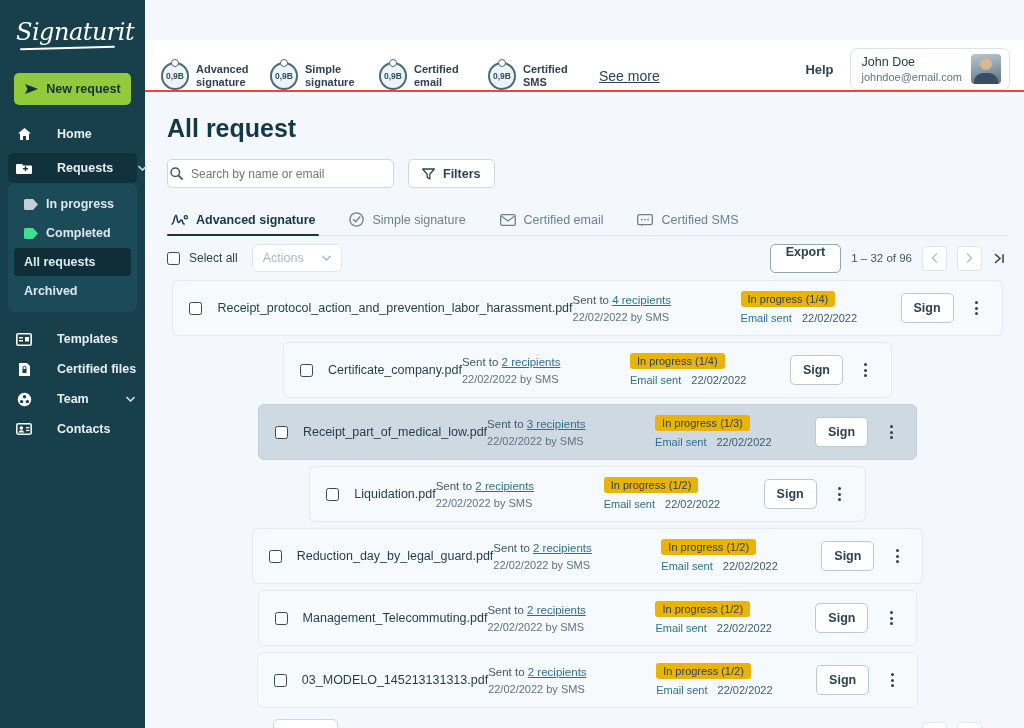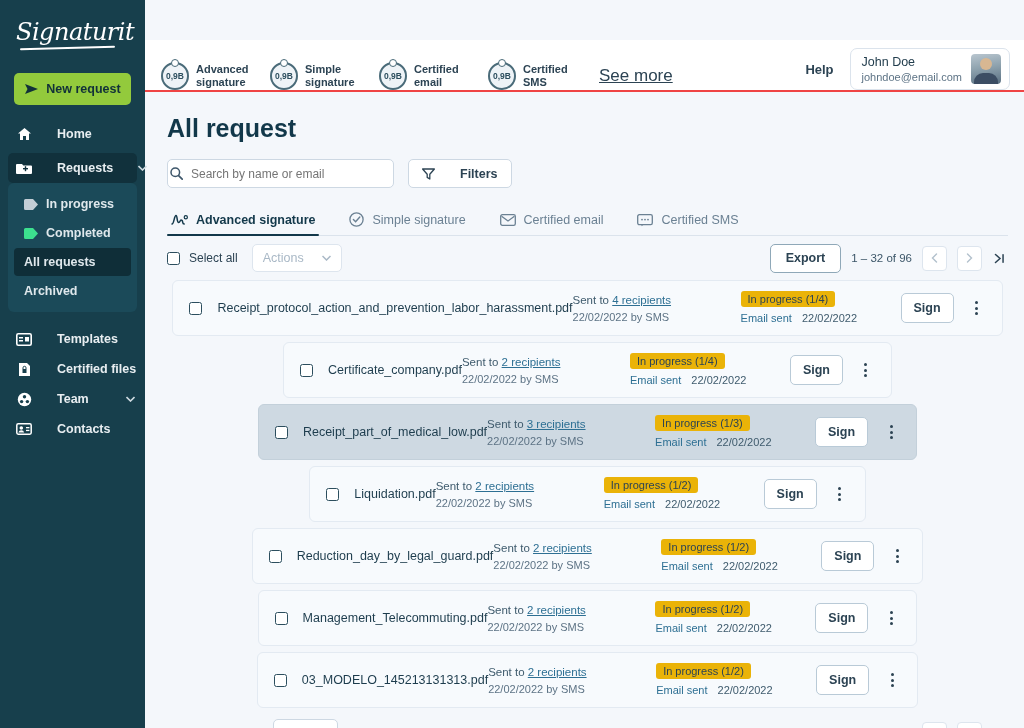--- a/index.html
+++ b/index.html
@@ -102,21 +102,21 @@
     color: #2c4e5e; font-size: 8.5px; font-weight: bold;
     background: #eef3f7; position: relative;
   }
   .token::before {
     content: ""; position: absolute; top: -5px; left: 50%;
     transform: translateX(-50%);
     width: 6px; height: 6px; border-radius: 50%;
     border: 1.5px solid #4a6b79; background: #fff;
   }
   .credit-label { font-size: 11px; font-weight: bold; color: #2c4353; line-height: 13px; max-width: 58px; }
-  .see-more { font-size: 17px; color: #2c4353; text-decoration: underline; cursor: pointer; margin-left: 2px; }
+  .see-more { font-size: 14px; color: #2c4353; text-decoration: underline; cursor: pointer; margin-left: 2px; }
   .topbar-right { margin-left: auto; display: flex; align-items: center; gap: 16px; }
   .help { font-size: 13px; font-weight: bold; color: #2c4353; cursor: pointer; }
   .user-box {
     display: flex; align-items: center; gap: 9px;
     border: 1px solid #dbe3ec; border-radius: 7px;
     padding: 5px 8px 5px 11px; cursor: pointer; background: #fff;
   }
   .user-name { font-size: 12.5px; color: #223d4d; line-height: 15px; }
   .user-email { font-size: 11px; color: #5d7385; line-height: 14px; }
   .avatar {
@@ -141,21 +141,21 @@
     width: 227px; height: 29px;
     background: #fff; border: 1px solid #cdd8e3; border-radius: 5px;
     display: flex; align-items: center; gap: 8px; padding: 0 2px;
   }
   .search-input {
     border: none; outline: none; font-size: 12px; color: #7b8fa0;
     font-family: "Liberation Sans", sans-serif; width: 100%; background: transparent;
   }
   .filters-btn {
     height: 29px; background: #fff; border: 1px solid #cdd8e3; border-radius: 5px;
-    display: flex; align-items: center; gap: 25px; padding: 0 13px;
+    display: flex; align-items: center; gap: 8px; padding: 0 13px;
     font-size: 12.5px; font-weight: bold; color: #2c4353; cursor: pointer;
   }
 
   .tabs { display: flex; align-items: flex-end; gap: 0; border-bottom: 1px solid #dbe3ec; height: 30px; }
   .tab {
     display: flex; align-items: center; gap: 8px;
     padding: 0 16px 8px 4px; margin-right: 14px;
     font-size: 12.5px; color: #6b8193; cursor: pointer; position: relative;
   }
   .tab.active { color: #12384a; font-weight: bold; }
@@ -172,21 +172,21 @@
   .select-all { display: flex; align-items: center; gap: 9px; font-size: 12px; color: #2c4353; cursor: pointer; }
   .actions-btn {
     margin-left: 14px; height: 28px; border: 1px solid #dde5ee; border-radius: 5px;
     background: #fff; display: flex; align-items: center; gap: 18px;
     padding: 0 10px; font-size: 12.5px; color: #a9b8c6; cursor: pointer;
   }
   .toolbar-right { margin-left: auto; display: flex; align-items: center; gap: 10px; }
   .export-btn {
     height: 29px; padding: 0 15px; border: 1px solid #8fa8b8; border-radius: 5px;
     background: #fff; font-size: 12.5px; font-weight: bold; color: #2c4353;
-    display: flex; align-items: center; cursor: pointer;
+    display: flex; cursor: pointer;
   }
   .page-count { font-size: 11.5px; color: #3c5668; }
   .pg-btn {
     width: 25px; height: 25px; border: 1px solid #dde5ee; border-radius: 4px;
     background: #fff; display: flex; align-items: center; justify-content: center;
     color: #b2c0cc; font-size: 13px; cursor: pointer;
   }
   .pg-last { font-size: 14px; color: #2c4353; cursor: pointer; padding: 0 2px; font-weight: 600;}
 
   .rows { display: flex; flex-direction: column; gap: 6px; align-items: center; }

